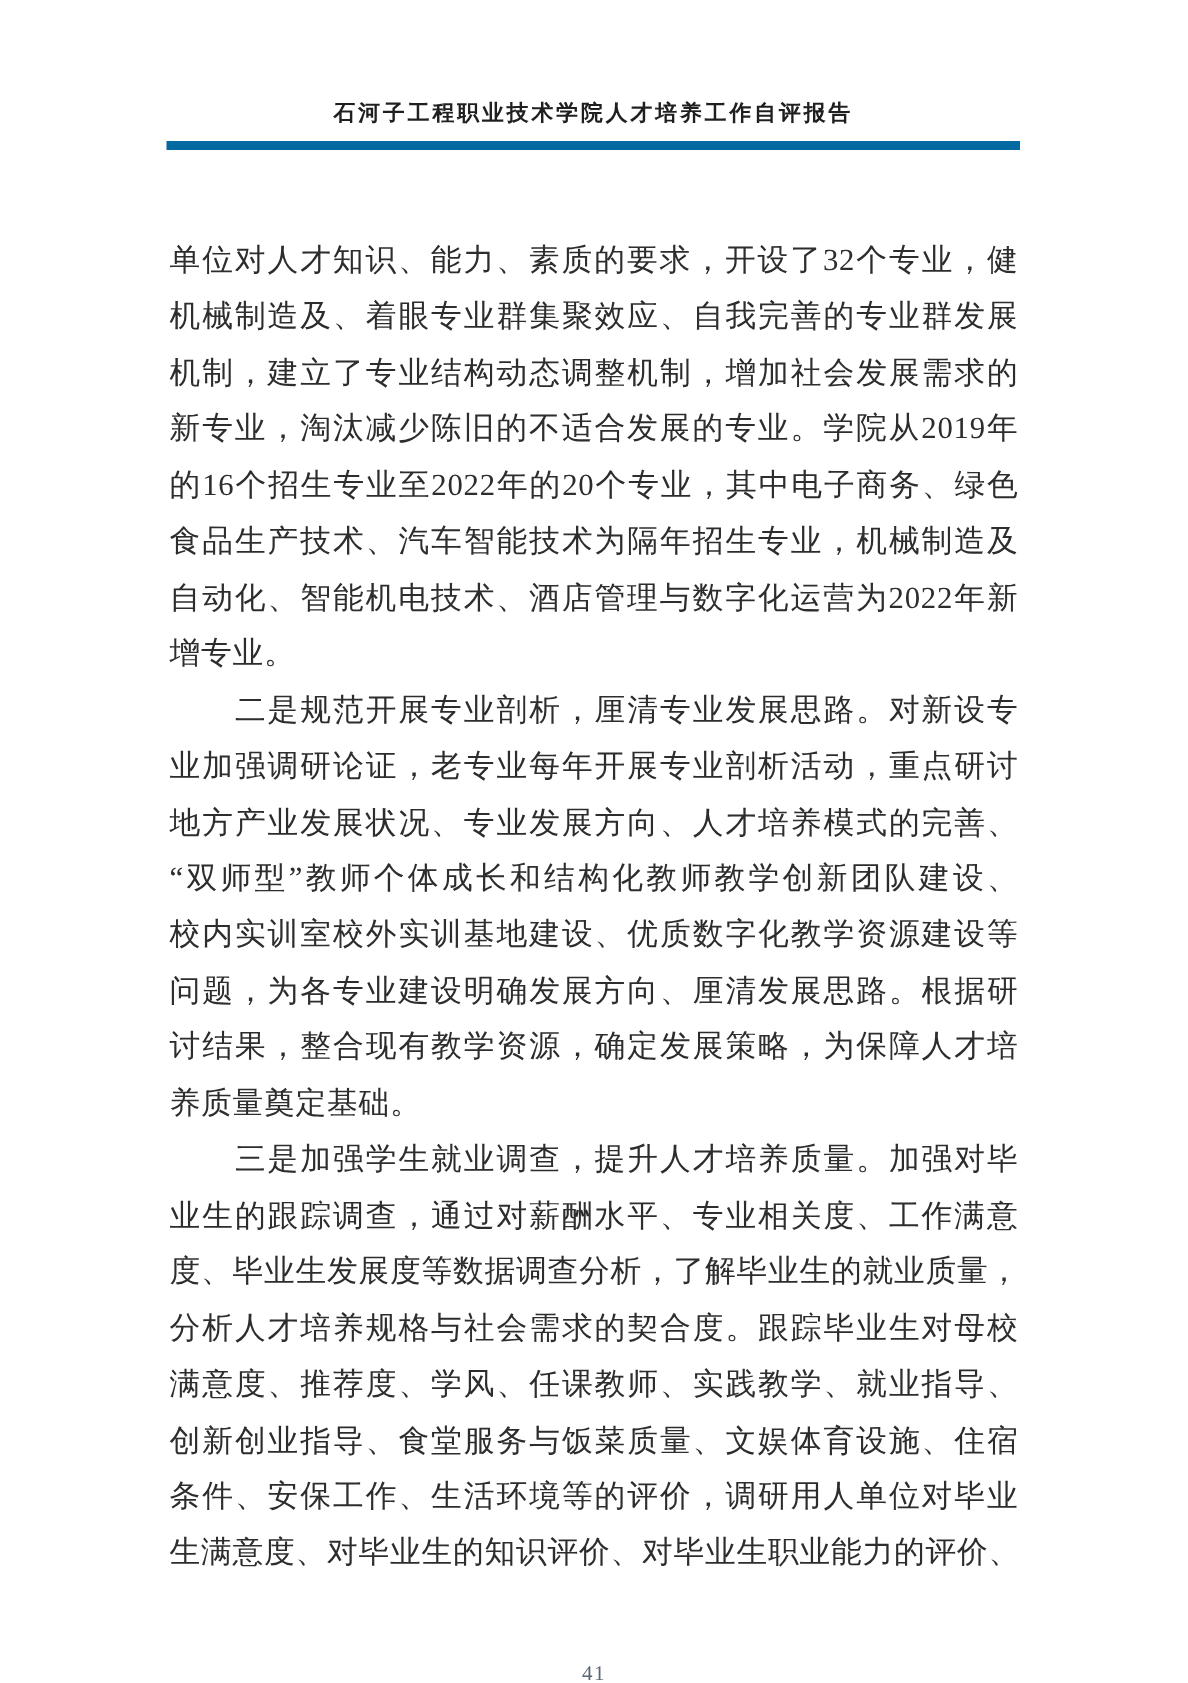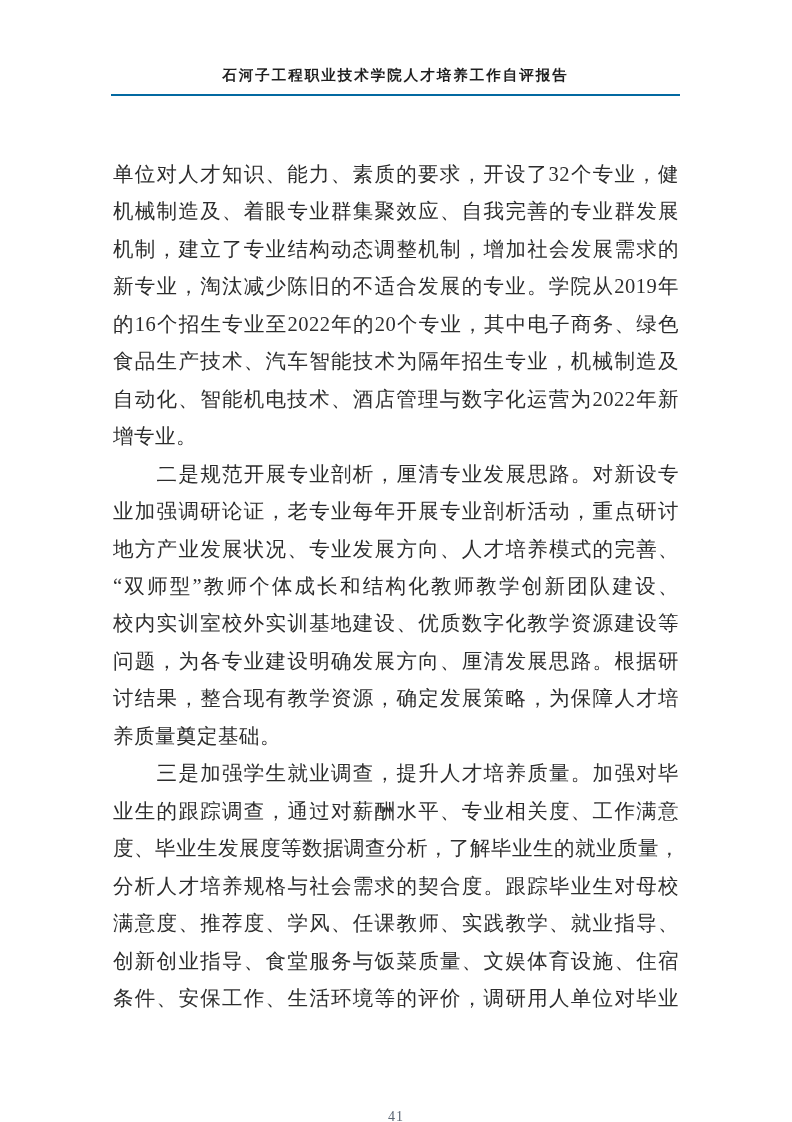--- a/index.html
+++ b/index.html
@@ -19,21 +19,21 @@
   .header {
     position: absolute;
     top: 66px;
     left: 111px;
     width: 569px;
     text-align: center;
     font-size: 14.5px;
     letter-spacing: 2px;
     color: #1f1f1f;
     padding-bottom: 9px;
-    border-bottom: 2px solid #0369a1;
+    border-bottom: 6px solid #0369a1;
     font-weight: bold;
   }
   .content {
     position: absolute;
     top: 112px;
     left: 113px;
     width: 566px;
     margin-top: 44px;
   }
   .line {
@@ -89,17 +89,18 @@
     <div class="line">讨结果，整合现有教学资源，确定发展策略，为保障人才培</div>
     <div class="line para-end">养质量奠定基础。</div>
 
     <div class="line">　　三是加强学生就业调查，提升人才培养质量。加强对毕</div>
     <div class="line">业生的跟踪调查，通过对薪酬水平、专业相关度、工作满意</div>
     <div class="line">度、毕业生发展度等数据调查分析，了解毕业生的就业质量，</div>
     <div class="line">分析人才培养规格与社会需求的契合度。跟踪毕业生对母校</div>
     <div class="line">满意度、推荐度、学风、任课教师、实践教学、就业指导、</div>
     <div class="line">创新创业指导、食堂服务与饭菜质量、文娱体育设施、住宿</div>
     <div class="line">条件、安保工作、生活环境等的评价，调研用人单位对毕业</div>
+    <div class="line">生满意度、对毕业生的知识评价、对毕业生职业能力的评价、</div>
   </div>
 
   <div class="footer">41</div>
 
 </div>
 
 </body></html>

